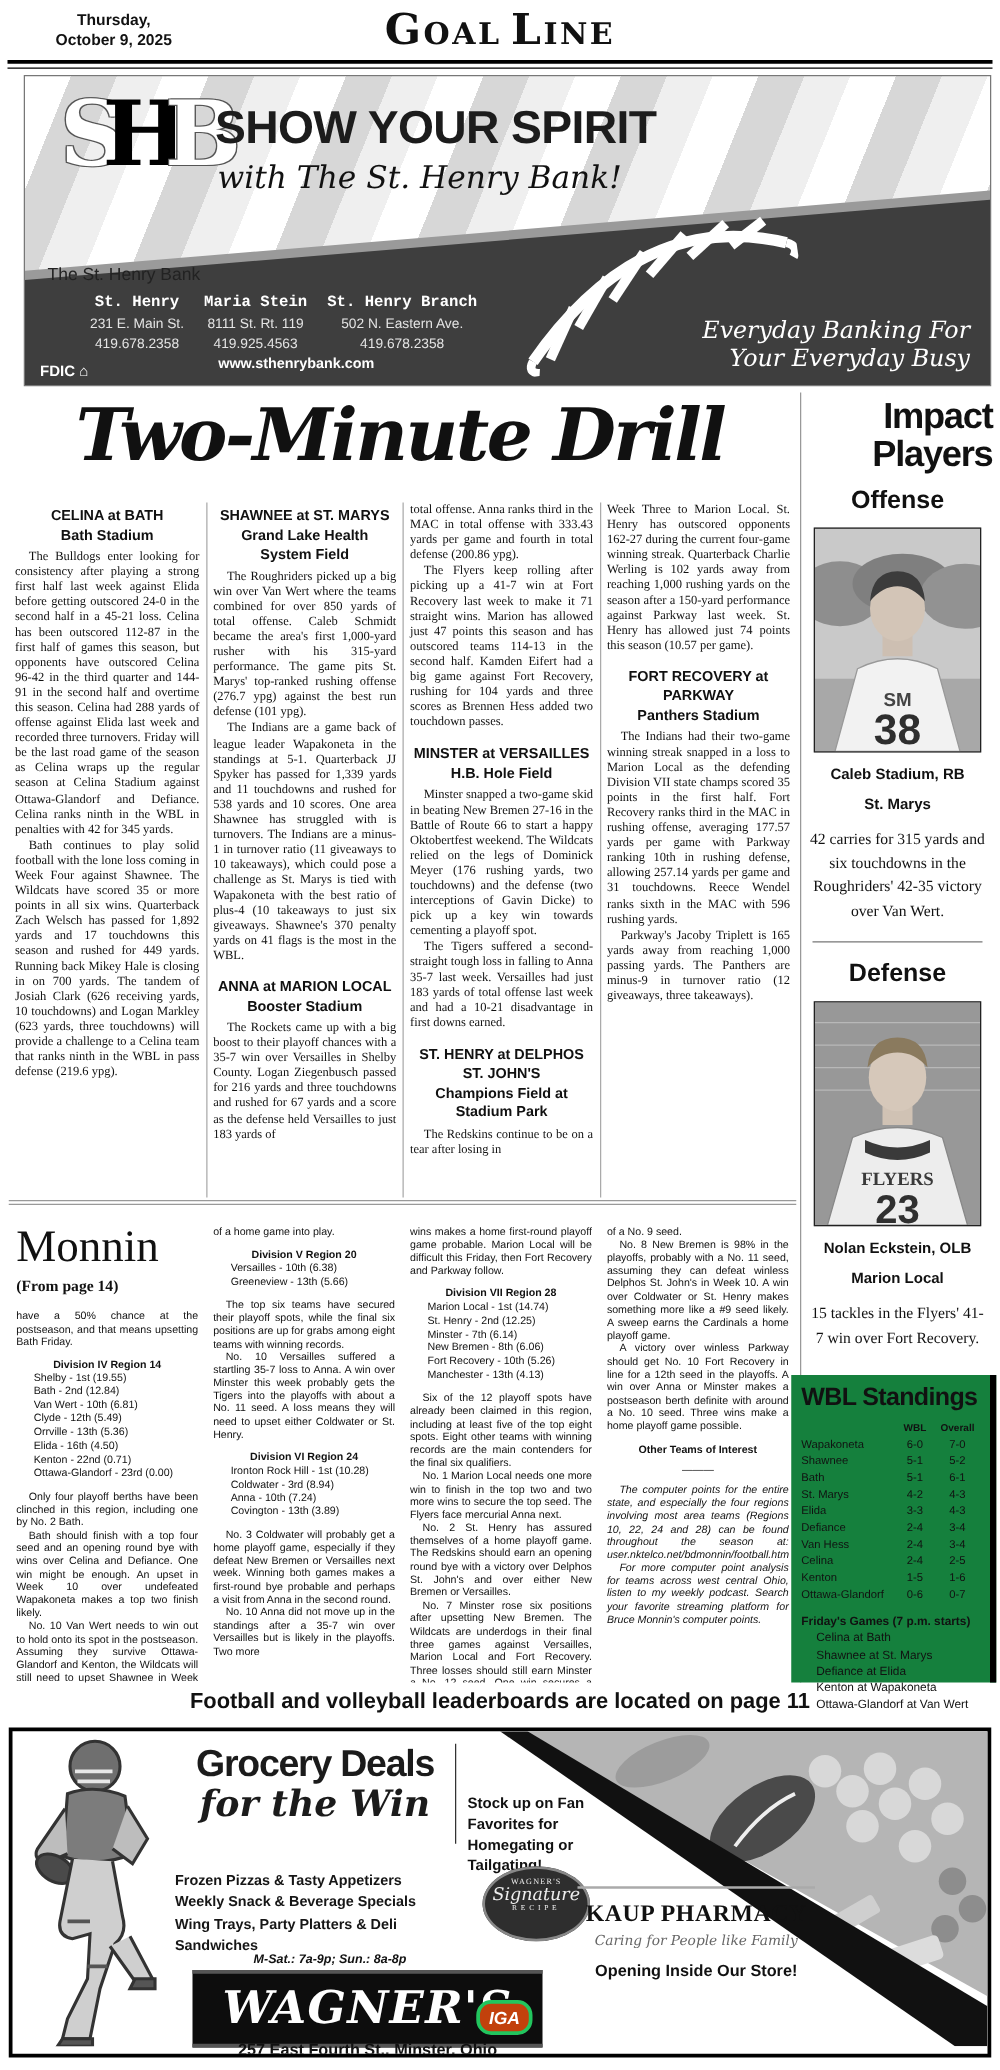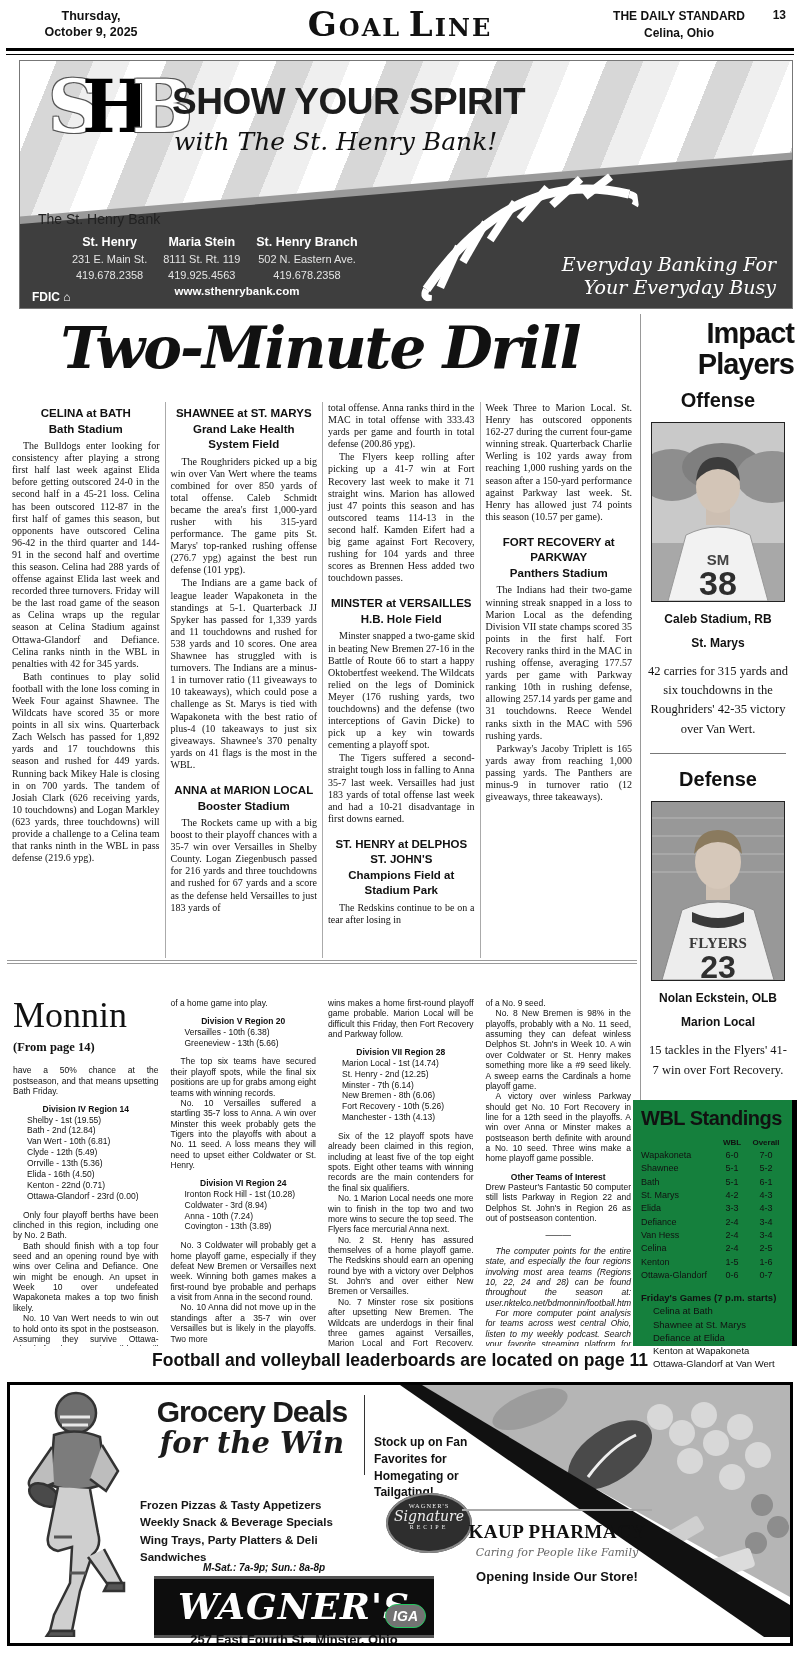--- a/index.html
+++ b/index.html
@@ -33,21 +33,21 @@
   .shb .o2{color:#000;margin-left:-18px;}
   .shb .o3{margin-left:-18px;}
   .shb-cap{position:absolute;left:18px;top:150px;font-family:"Liberation Sans",sans-serif;
     font-size:14px;color:#222;}
   .bank-head{position:absolute;left:152px;top:20px;font-family:"Liberation Sans",sans-serif;
     font-weight:900;font-size:37px;letter-spacing:-.5px;color:#1c1c1c;}
   .bank-sub{position:absolute;left:154px;top:66px;font-family:"DejaVu Serif",serif;
     font-style:italic;font-size:25px;color:#111;}
   .bank-locs{position:absolute;left:52px;top:172px;display:flex;gap:16px;color:#fff;
     font-family:"Liberation Sans",sans-serif;text-align:center;}
-  .loc-name{font-weight:bold;font-size:12.5px;line-height:1.5;}
+  .loc-name{font-weight:bold;font-size:12.5px;line-height:1.5;font-family:Liberation Mono, monospace;}
   .loc-addr,.loc-phone{font-size:11px;line-height:1.45;color:#e4e4e4;}
   .bank-web{position:absolute;left:52px;top:224px;width:330px;text-align:center;color:#fff;
     font-family:"Liberation Sans",sans-serif;font-weight:bold;font-size:11.5px;}
   .fdic{position:absolute;left:12px;bottom:4px;color:#fff;font-family:"Liberation Sans",sans-serif;
     font-weight:900;font-size:12px;}
   .bank-tag{position:absolute;right:16px;bottom:8px;text-align:right;color:#fff;
     font-family:"DejaVu Serif",serif;font-style:italic;font-size:19px;line-height:1.25;}
   .laces{position:absolute;left:390px;top:96px;transform:rotate(-8deg);}
 
   
@@ -82,21 +82,21 @@
   .st-head{display:flex;font-size:8px;font-weight:bold;margin-bottom:2px;}
   .st-row{display:flex;font-size:9px;line-height:1.48;}
   .st-name{flex:1;}
   .st-wbl{width:32px;text-align:center;}
   .st-ovr{width:36px;text-align:center;}
   .fri-title{font-weight:bold;font-size:9.5px;margin-top:9px;line-height:1.4;}
   .fri-game{font-size:9.5px;padding-left:12px;line-height:1.38;}
 
   
   .monnin{position:absolute;top:960px;left:7px;width:630px;height:386px;
-    border-top:4px double #999;display:flex;padding-top:20px;box-sizing:border-box;}
+    border-top:4px double #999;display:flex;padding-top:2px;box-sizing:border-box;}
   .mcol{width:25%;padding:0 6px;overflow:hidden;box-sizing:border-box;
     font-family:"Liberation Sans",sans-serif;font-size:8.5px;line-height:1.22;}
   .monnin-title{font-family:"Liberation Serif",serif;font-size:36px;margin:10px 0 0;font-weight:normal;}
   .monnin-from{font-family:"Liberation Serif",serif;font-weight:bold;font-size:12.5px;margin:2px 0 10px;}
   .mcol p{text-align:justify;text-indent:10px;margin:0;}
   .mrt{font-weight:bold;text-align:center;margin-top:8px;}
   .mrl{padding-left:14px;line-height:1.28;}
   .mgap{height:8px;}
   .ital{font-style:italic;}
   .mdash{text-align:center;margin:6px 0;}
@@ -124,48 +124,41 @@
     border-radius:50%;color:#eee;text-align:center;box-shadow:0 0 0 2px #888 inset;}
   .g-badge .bt{font-size:6.5px;letter-spacing:1px;margin-top:9px;}
   .g-badge .bm{font-family:"DejaVu Serif",serif;font-style:italic;font-size:14px;line-height:1.1;}
   .g-badge .bb{font-size:6px;letter-spacing:3px;}
   .g-hours{position:absolute;left:146px;top:177px;width:216px;text-align:center;
     font-family:"Liberation Sans",sans-serif;font-weight:bold;font-style:italic;font-size:10px;}
   .g-wbar{position:absolute;left:144px;top:191px;width:280px;height:56px;background:#0d0d0d;
     border-top:3px solid #555;border-bottom:3px solid #555;color:#fff;text-align:center;}
   .g-wname{font-family:"DejaVu Serif",serif;font-style:italic;font-weight:bold;font-size:36px;
     line-height:54px;letter-spacing:1px;}
-  .g-iga{position:absolute;right:8px;bottom:7px;background:#737373;border:1px solid #22c55e;
+  .g-iga{position:absolute;right:8px;bottom:7px;background:#c2410c;border:3px solid #22c55e;
     border-radius:12px;padding:3px 7px;font-family:"Liberation Sans",sans-serif;
     font-weight:900;font-style:italic;font-size:14px;margin-left:43px;}
   .g-addr{position:absolute;left:144px;top:247px;width:280px;text-align:center;
     font-family:"Liberation Sans",sans-serif;font-weight:900;font-size:13px;}
   .kaup{position:absolute;left:452px;top:124px;width:190px;text-align:center;}
   .kaup-line{border-top:2px solid #aaa;margin-bottom:10px;}
   .kaup-name{font-family:"Liberation Serif",serif;font-weight:bold;font-size:19px;letter-spacing:.5px;}
   .kaup-tag{font-family:"DejaVu Serif",serif;font-style:italic;font-size:11px;color:#666;margin-top:3px;}
   .kaup-promo{font-family:"Liberation Sans",sans-serif;font-weight:bold;font-size:13px;margin-top:10px;}
 </style>
 </head>
 <body>
 
 <div class="page">
 
   <div class="hdr-date">
     <div>Thursday,</div>
     <div>October 9, 2025</div>
   </div>
   <div class="masthead"><span class="big">G</span><span class="sm">OAL</span>&nbsp;<span class="big">L</span><span class="sm">INE</span></div>
-  <div class="hdr-right">
-    <div class="nm">
-      <div>THE DAILY STANDARD</div>
-      <div>Celina, Ohio</div>
-    </div>
-    <div class="pg">13</div>
-  </div>
   <div class="hdr-rule1"></div>
   <div class="hdr-rule2"></div>
 
   <div class="bank">
     <div class="bank-silver"></div>
     <div class="bank-dark"></div>
     <div class="shb"><span class="o1">S</span><span class="o2">H</span><span class="o3">B</span></div>
     <div class="shb-cap">The St. Henry Bank</div>
     <div class="bank-head">SHOW YOUR SPIRIT</div>
     <div class="bank-sub">with The St. Henry Bank!</div>
@@ -459,21 +452,20 @@
       <p>Six of the 12 playoff spots have already been claimed in this region, including at least five of the top eight spots. Eight other teams with winning records are the main contenders for the final six qualifiers.</p>
       <p>No. 1 Marion Local needs one more win to finish in the top two and two more wins to secure the top seed. The Flyers face mercurial Anna next.</p>
       <p>No. 2 St. Henry has assured themselves of a home playoff game. The Redskins should earn an opening round bye with a victory over Delphos St. John's and over either New Bremen or Versailles.</p>
       <p>No. 7 Minster rose six positions after upsetting New Bremen. The Wildcats are underdogs in their final three games against Versailles, Marion Local and Fort Recovery. Three losses should still earn Minster a No. 12 seed. One win secures a playoff spot, likely in the neighborhood</p>
     </div>
     <div class="mcol">
       <p style="text-indent:0;margin-top:14px;">of a No. 9 seed.</p>
       <p>No. 8 New Bremen is 98% in the playoffs, probably with a No. 11 seed, assuming they can defeat winless Delphos St. John's in Week 10. A win over Coldwater or St. Henry makes something more like a #9 seed likely. A sweep earns the Cardinals a home playoff game.</p>
       <p>A victory over winless Parkway should get No. 10 Fort Recovery in line for a 12th seed in the playoffs. A win over Anna or Minster makes a postseason berth definite with around a No. 10 seed. Three wins make a home playoff game possible.</p>
       <div class="mrt">Other Teams of Interest</div>
-      <p style="text-indent:0;">Drew Pasteur's Fantastic 50 computer still lists Parkway in Region 22 and Delphos St. John's in Region 26 as out of postseason contention.</p>
       <div class="mdash">———</div>
       <p class="ital">The computer points for the entire state, and especially the four regions involving most area teams (Regions 10, 22, 24 and 28) can be found throughout the season at: user.nktelco.net/bdmonnin/football.htm</p>
       <p class="ital">For more computer point analysis for teams across west central Ohio, listen to my weekly podcast. Search your favorite streaming platform for Bruce Monnin's computer points.</p>
     </div>
   </div>
 
   <div class="banner">Football and volleyball leaderboards are located on page 11</div>
 
   <div class="grocery">
     <svg class="g-collage" width="430" height="252" viewBox="0 0 430 252">

